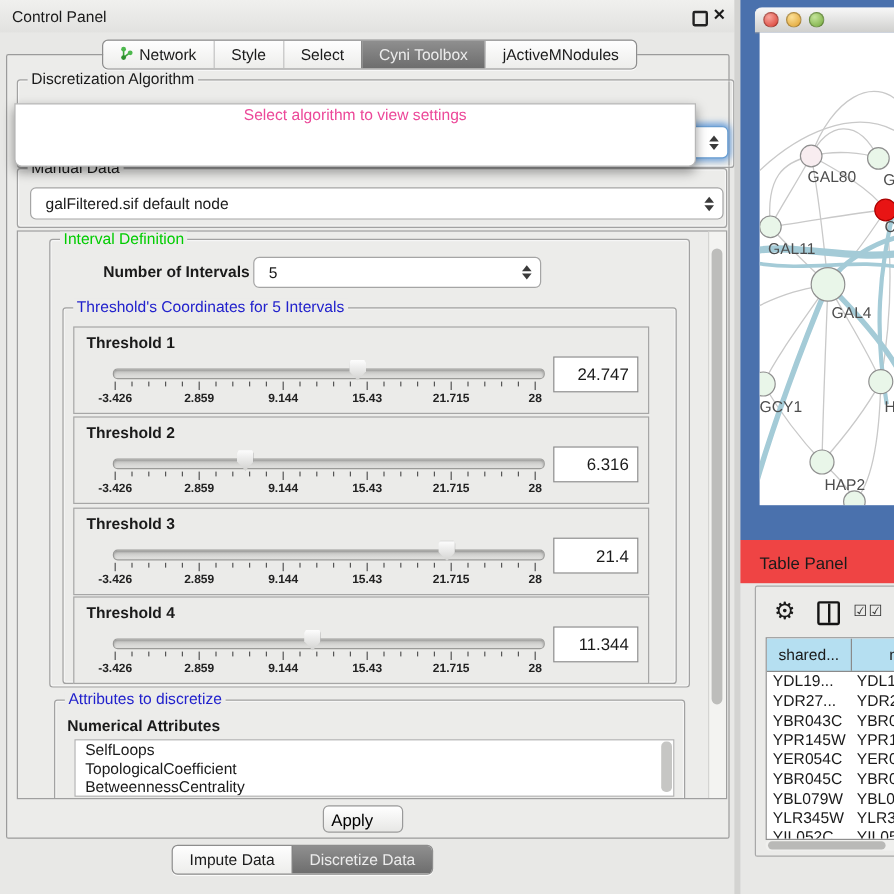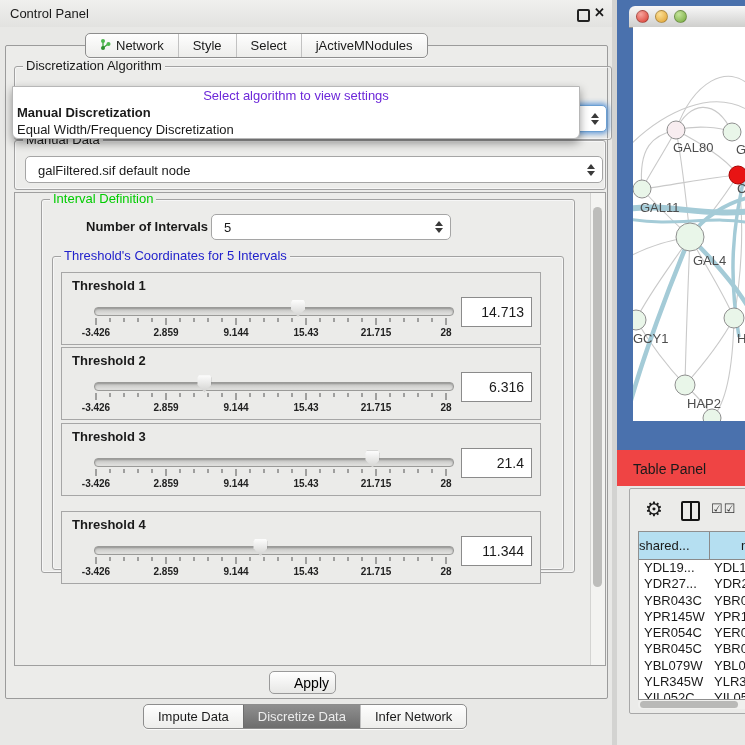--- a/index.html
+++ b/index.html
@@ -28,21 +28,21 @@
   .combo{position:absolute;background:#fff;border:1px solid #a5a5a5;border-radius:5px;font-size:13px}
   .combo .combo-text{position:absolute;left:12px;top:50%;transform:translateY(-50%);white-space:nowrap}
   .combo.focused{box-shadow:0 0 5px 2px rgba(96,152,215,.9);border-color:#6b9fd2}
   .updown{position:absolute;right:7px;top:50%;transform:translateY(-50%);display:flex;flex-direction:column;gap:2px}
   .updown i{display:block;width:0;height:0;border-left:4px solid transparent;border-right:4px solid transparent}
   .updown .up{border-bottom:5px solid #3a3a3a}
   .updown .down{border-top:5px solid #3a3a3a}
   
   .popup{left:12px;top:86px;width:566px;height:51px;background:#fff;border:1px solid #b7b7b7;
          border-radius:0 0 6px 6px;box-shadow:0 4px 10px rgba(0,0,0,.4);z-index:30;font-size:13px;overflow:hidden}
-  .popup .hint{color:#6d28d9;text-align:center;line-height:17px}
+  .popup .hint{color:#ec4899;text-align:center;line-height:17px}
   .popup .opt{padding-left:4px;line-height:17px}
   .popup .opt.bold{font-weight:bold}
   
   .scrollpanel{left:14px;top:192px;width:590px;height:472px;border:1px solid #9f9f9f;background:#ececea;overflow:hidden}
   .vscroll{position:absolute;right:0;top:0;width:14px;height:100%;background:#f3f3f1;border-left:1px solid #d4d4d2}
   .vthumb{position:absolute;left:2px;width:9px;background:#bdbdbb;border-radius:5px}
   
   .thr-box{position:absolute;left:8px;width:478px;height:71px;background:#ebebe9;border:1px solid #a6a6a6}
   .thr-label{position:absolute;left:10px;top:5px;font-size:13px;font-weight:bold}
   .track{position:absolute;left:32px;top:34px;width:358px;height:7px;border:1px solid #9a9a98;border-radius:4px;
@@ -55,41 +55,41 @@
   .ticklabels{position:absolute;left:34px;top:54px;width:350px;height:12px}
   .ticklabels span{position:absolute;transform:translateX(-50%);font-size:10px;font-weight:bold;color:#222;white-space:nowrap}
   .valuebox{position:absolute;right:8px;top:24px;width:62px;height:28px;background:#fff;border:1px solid #8b8b8b;
             font-size:14px;text-align:right;line-height:28px;padding-right:7px}
   
   .attr-list{position:absolute;background:#fff;border:1px solid #b2b2b2;overflow:hidden;font-size:13px}
   .attr-item{padding-left:8px;line-height:15.5px;white-space:nowrap}
   .list-vthumb{position:absolute;right:1px;top:1px;width:9px;height:42px;background:#c6c6c4;border-radius:4px}
   
   .mac-btn{position:absolute;background:linear-gradient(#ffffff,#e7e7e5);border:1px solid #9a9a9a;border-radius:5px;
-           font-size:14px;text-align:right}
+           font-size:14px;text-align:left}
   
   .net-region{left:617px;top:0;width:128px;height:450px;background:#4a71ad}
   .mac-titlebar{position:absolute;left:12px;top:6px;width:116px;height:21px;border-radius:6px 0 0 0;
                 background:linear-gradient(#f8f8f8,#cfcfcd);border-bottom:1px solid #909090;display:flex;align-items:center;padding-left:7px;gap:6px}
   .light{width:13px;height:13px;border-radius:50%;border:1px solid rgba(0,0,0,.25);box-sizing:border-box}
   .light.red{background:radial-gradient(circle at 35% 30%,#f7a59d,#d93b30)}
   .light.yellow{background:radial-gradient(circle at 35% 30%,#fbdf95,#e0a12f)}
   .light.green{background:radial-gradient(circle at 35% 30%,#c4e49a,#74a93c)}
   .net-canvas{position:absolute;left:16px;top:27px;width:128px;height:394px;background:#fff;overflow:hidden}
   
   .tp-titlebar{left:617px;top:450px;width:144px;height:36px;background:#ef4444}
   .tp-title{position:absolute;left:16px;top:11px;font-size:14px}
   .tp-box{left:629px;top:488px;width:124px;height:224px;background:#ebebe9;border:1px solid #a8a8a8;border-radius:2px}
   .gear{position:absolute;left:15px;top:8px;font-size:20px;color:#1a1a1a}
   .colicon{position:absolute;left:51px;top:12px;width:15px;height:16px;border:2px solid #141414;border-radius:2px}
   .colicon div{position:absolute;left:50%;top:0;width:2px;height:100%;background:#141414;transform:translateX(-1px)}
   .checks{position:absolute;left:81px;top:12px;font-size:13px;letter-spacing:1px;color:#333}
   .tp-table{position:absolute;left:8px;top:42px;width:120px;height:167px;background:#fff;border:1px solid #8f8f8f;overflow:hidden}
   .tp-head{position:absolute;left:0;top:0;width:200px;height:27px;background:#b5dff1;border-bottom:1px solid #8a8a8a;font-size:13px}
-  .tp-head .h1{position:absolute;left:0;top:0;width:70px;height:100%;text-align:left;line-height:27px;border-right:1px solid #8a8a8a}
+  .tp-head .h1{position:absolute;left:0;top:0;width:70px;height:100%;text-align:center;line-height:27px;border-right:1px solid #8a8a8a}
   .tp-head .h2{position:absolute;left:71px;top:0;width:120px;height:100%;line-height:27px;padding-left:31px}
   .tp-rows{position:absolute;left:0;top:28px;width:200px;height:139px;overflow:hidden;font-size:13px}
   .tp-row{position:relative;height:16.3px;line-height:16.3px;white-space:nowrap}
   .tp-row .c1{position:absolute;left:5px}
   .tp-row .c2{position:absolute;left:75px}
   .hscroll{position:absolute;left:8px;top:211px;width:112px;height:9px;background:#f0f0ee;border-radius:4px}
   .hthumb{position:absolute;left:2px;top:1px;width:98px;height:7px;background:#b9b9b7;border-radius:4px}
   .divider{left:612px;top:0;width:5px;height:745px;background:#d3d3d1}
 </style>
 </head>
@@ -115,41 +115,40 @@
             <circle cx="8.5" cy="6" r="2" fill="#4db84d"></circle>
           </svg></span>
         <span>Network</span>
       </div>
       <div class="seg">
         <span>Style</span>
       </div>
       <div class="seg">
         <span>Select</span>
       </div>
+      <div class="seg sel">
+        <span>Cyni Toolbox</span>
+      </div>
       <div class="seg">
         <span>jActiveMNodules</span>
       </div>
     </div>
 
   <div class="groupbox" style="left:14px;top:66px;width:596px;height:72px">
     <span class="gb-label">Discretization Algorithm</span>
     <div class="combo focused" style="left:10px;top:38px;width:580px;height:25px">
       <span class="updown">
           <i class="up"></i>
           <i class="down"></i>
         </span>
     </div>
   </div>
 
   <div class="abs popup">
     <div class="hint">Select algorithm to view settings</div>
-    <div id="popup-options">
-        <div class="opt bold">Manual Discretization</div>
-        <div class="opt">Equal Width/Frequency Discretization</div>
-      </div>
   </div>
 
   <div class="groupbox" style="left:14px;top:140px;width:590px;height:48px">
     <span class="gb-label">Manual Data</span>
     <div class="combo" style="left:10px;top:15px;width:576px;height:25px">
       <span class="combo-text">galFiltered.sif default node</span>
       <span class="updown">
           <i class="up"></i>
           <i class="down"></i>
         </span>
@@ -203,21 +202,21 @@
                 <span class="tick major" style="left: 100%;"></span>
               </div>
               <div class="ticklabels">
                 <span style="left: 0%;">-3.426</span>
                 <span style="left: 20%;">2.859</span>
                 <span style="left: 40%;">9.144</span>
                 <span style="left: 60%;">15.43</span>
                 <span style="left: 80%;">21.715</span>
                 <span style="left: 100%;">28</span>
               </div>
-              <div class="valuebox">14.713</div>
+              <div class="valuebox">24.747</div>
             </div>
             <div class="thr-box" style="top: 90.3px;">
               <div class="thr-label">Threshold 2</div>
               <div class="track"></div>
               <div class="thumb" style="left: 135.499px;"></div>
               <div class="ticks">
                 <span class="tick major" style="left: 0%;"></span>
                 <span class="tick" style="left: 4%;"></span>
                 <span class="tick" style="left: 8%;"></span>
                 <span class="tick" style="left: 12%;"></span>
@@ -289,21 +288,21 @@
               <div class="ticklabels">
                 <span style="left: 0%;">-3.426</span>
                 <span style="left: 20%;">2.859</span>
                 <span style="left: 40%;">9.144</span>
                 <span style="left: 60%;">15.43</span>
                 <span style="left: 80%;">21.715</span>
                 <span style="left: 100%;">28</span>
               </div>
               <div class="valuebox">21.4</div>
             </div>
-            <div class="thr-box" style="top: 254px;">
+            <div class="thr-box" style="top: 240px;">
               <div class="thr-label">Threshold 4</div>
               <div class="track"></div>
               <div class="thumb" style="left: 191.498px;"></div>
               <div class="ticks">
                 <span class="tick major" style="left: 0%;"></span>
                 <span class="tick" style="left: 4%;"></span>
                 <span class="tick" style="left: 8%;"></span>
                 <span class="tick" style="left: 12%;"></span>
                 <span class="tick" style="left: 16%;"></span>
                 <span class="tick major" style="left: 20%;"></span>
@@ -334,36 +333,44 @@
                 <span style="left: 40%;">9.144</span>
                 <span style="left: 60%;">15.43</span>
                 <span style="left: 80%;">21.715</span>
                 <span style="left: 100%;">28</span>
               </div>
               <div class="valuebox">11.344</div>
             </div>
           </div>
       </div>
     </div>
+    <div class="groupbox" style="left:30px;top:390px;width:524px;height:88px">
+      <span class="gb-label blue">Attributes to discretize</span>
+      <span class="abs bold-label" style="left:10px;top:13px">Numerical Attributes</span>
+      <div class="attr-list" style="left:16px;top:32px;width:498px;height:46px" id="attr-list">
+
+      <div class="attr-item">SelfLoops</div>
+          <div class="attr-item">TopologicalCoefficient</div>
+          <div class="attr-item">BetweennessCentrality</div>
+          <div class="list-vthumb"></div>
+        </div>
+    </div>
     <div class="vscroll">
       <div class="vthumb" style="top:14px;height:380px"></div>
     </div>
   </div>
 
   <button class="mac-btn" style="left:269px;top:671px;width:67px;height:23px">Apply</button>
 
   <div id="bottom-tabs" class="abs segctl" style="left:143px;top:704px">
       <div class="seg">
         <span>Impute Data</span>
       </div>
       <div class="seg sel">
         <span>Discretize Data</span>
-      </div>
-      <div class="seg">
-        <span>Infer Network</span>
       </div>
     </div>
 
   <div class="abs divider"></div>
 
   <div class="abs net-region">
     <div class="mac-titlebar">
       <span class="light red"></span>
       <span class="light yellow"></span>
       <span class="light green"></span>

